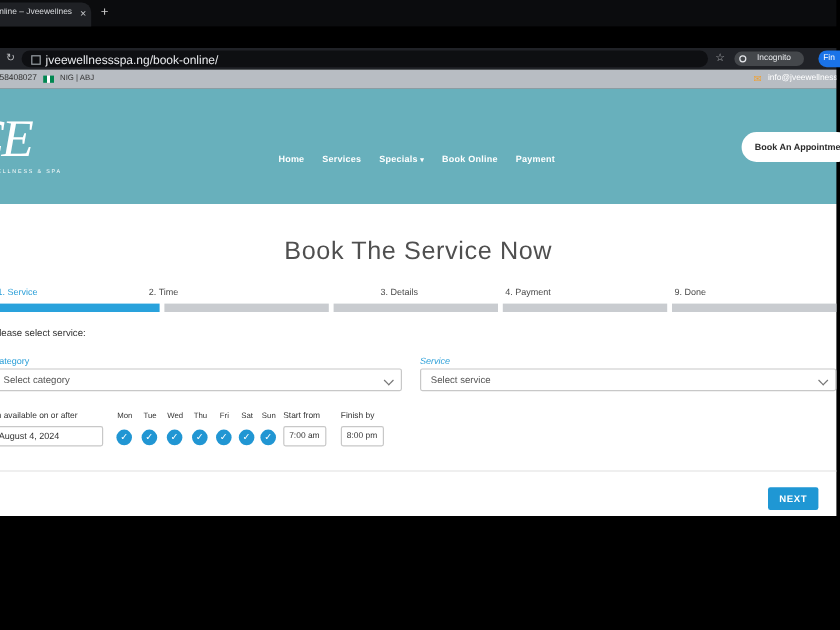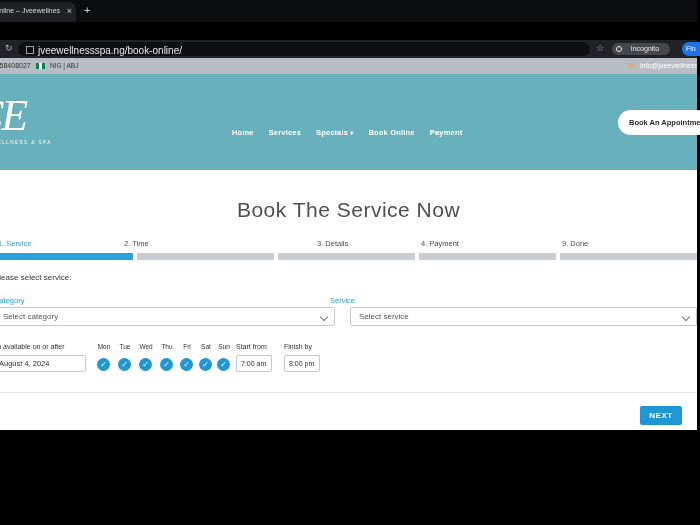--- a/index.html
+++ b/index.html
@@ -53,21 +53,21 @@
   .step-label.active{color:#2b9fd8;}
   .step-bar{position:absolute;top:83px;width:137px;height:7px;background:#c9ccd0;}
   .step-bar.active{background:#29a2dc;}
   .sl0{left:-2px;}  .sb0{left:-4px;}
   .sl1{left:124px;} .sb1{left:137px;}
   .sl2{left:280px;margin-left:37px;} .sb2{left:278px;}
   .sl3{left:421px;} .sb3{left:419px;}
   .sl4{left:562px;} .sb4{left:560px;}
   .intro{position:absolute;left:-6px;top:103px;font-size:8px;color:#333;}
   .sel-label{position:absolute;top:126px;font-size:7.5px;color:#2b9fd8;}
-  .cat-label{left:-6px;} .svc-label{left:330px;}
+  .cat-label{left:-6px;} .svc-label{left:350px;font-style:italic;}
   .select{position:absolute;top:137px;height:19px;background:#fff;border:1px solid #c8c8c8;border-radius:2px;
           box-sizing:border-box;font-size:8px;color:#555;line-height:17px;padding-left:8px;}
   .cat-select{left:-6px;width:341px;} .svc-select{left:350px;width:347px;}
   .chevdn{position:absolute;right:7px;top:6px;width:5px;height:5px;border-right:1px solid #777;
           border-bottom:1px solid #777;transform:rotate(45deg);}
   .avail-label{position:absolute;top:173px;font-size:7px;color:#333;white-space:nowrap;}
   .al-main{left:-8px;}
   .day{position:absolute;top:173px;width:20px;text-align:center;font-size:6.5px;color:#333;}
   .d0{left:94px;}.d1{left:115px;}.d2{left:136px;}.d3{left:157px;}.d4{left:177px;}.d5{left:196px;}.d6{left:214px;}
   .check{position:absolute;top:188px;width:13px;height:13px;border-radius:50%;background:#2196d3;

